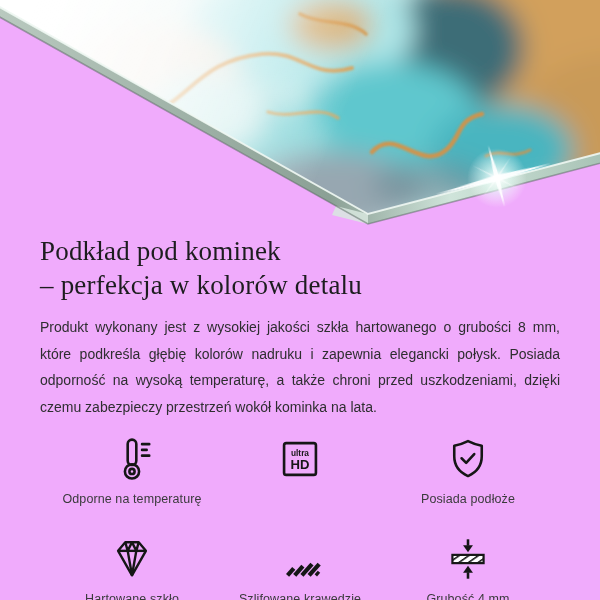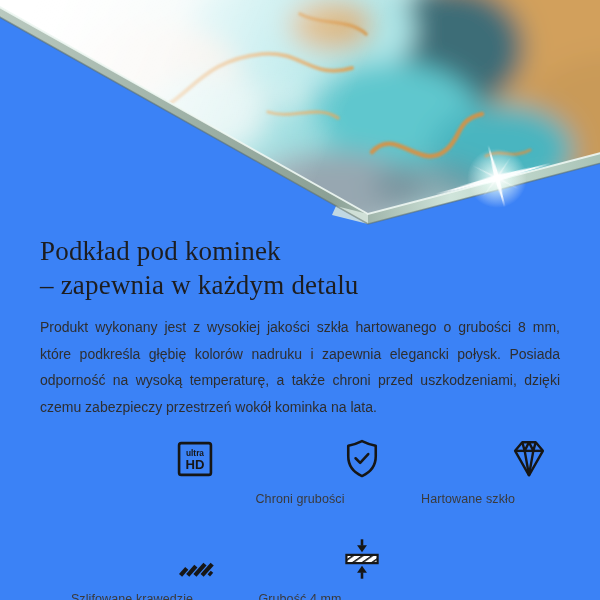--- a/index.html
+++ b/index.html
@@ -1,18 +1,18 @@
 <!DOCTYPE html>
 <html><head>
 <meta charset="utf-8">
 <style>
   * { margin:0; padding:0; box-sizing:border-box; }
   html,body { width:600px; height:600px; background:#ffffff; overflow:hidden;
               font-family:"Liberation Sans", sans-serif; }
-  .stage { position:relative; width:600px; height:600px; background:#3b82f6; }
+  .stage { position:relative; width:600px; height:600px; background:#f0abfc; }
 
   
   .hero { position:relative; width:600px; height:228px; overflow:hidden; }
   .hero svg { display:block; }
 
   
   .content { padding:0 40px; }
   h1.title {
     margin:6px 0 12px;
     font-family:"Liberation Serif", serif;
@@ -31,21 +31,21 @@
 
   
   .features {
     display:grid;
     grid-template-columns:1fr 1fr 1fr;
     padding:0 8px;
     margin-top:16px;
     row-gap:30px;
   }
   .feature { text-align:center; }
-  .ficon { height:46px; display:flex; align-items:center; justify-content:flex-end; color:#161616; }
+  .ficon { height:46px; display:flex; align-items:center; justify-content:center; color:#161616; }
   .flabel { margin-top:10px; font-size:12.5px; color:#3a3a3c; letter-spacing:.1px; }
 </style>
 </head>
 <body>
 
 <div class="stage">
 
   <div class="hero">
     <svg width="600" height="228" viewBox="0 0 600 228">
       <defs>
@@ -129,45 +129,56 @@
           <polygon points="0,-34 2.6,0 0,30 -2.6,0" opacity="0.9"></polygon>
           <polygon points="-20,-18 0,-1.4 18,16 0,1.4" opacity="0.5"></polygon>
           <polygon points="18,-16 0,-1.4 -18,14 0,1.4" opacity="0.5"></polygon>
           <circle cx="0" cy="0" r="3.2"></circle>
         </g>
       </g>
     </svg>
   </div>
 
   <div class="content">
-    <h1 class="title"><span>Podkład pod kominek</span><br><span>– zapewnia w każdym detalu</span></h1>
+    <h1 class="title"><span>Podkład pod kominek</span><br><span>– perfekcja w kolorów detalu</span></h1>
 
     <p class="desc">Produkt wykonany jest z wysokiej jakości szkła hartowanego o grubości 8 mm, które podkreśla głębię kolorów nadruku i zapewnia elegancki połysk. Posiada odporność na wysoką temperaturę, a także chroni przed uszkodzeniami, dzięki czemu zabezpieczy przestrzeń wokół kominka na lata.</p>
 
     <div class="features">
 
+      <div class="feature">
+        <div class="ficon">
+          <svg width="46" height="46" viewBox="0 0 48 48" fill="none" stroke="currentColor" stroke-width="2.7" stroke-linecap="round">
+            <rect x="19.5" y="3.8" width="9" height="26.5" rx="4.5"></rect>
+            <circle cx="24" cy="37" r="7.4"></circle>
+            <circle cx="24" cy="37" r="2.7"></circle>
+            <path d="M34.5 8.5 H42 M34.5 14.5 H39.3 M34.5 20.5 H42"></path>
+          </svg>
+        </div>
+        <div class="flabel">Odporne na temperaturę</div>
+      </div>
 
       <div class="feature">
         <div class="ficon">
           <svg width="42" height="42" viewBox="0 0 48 48">
             <rect x="5.8" y="5.8" width="36.4" height="36.4" rx="2.5" fill="none" stroke="currentColor" stroke-width="3"></rect>
             <text x="24" y="20.5" text-anchor="middle" font-family="Liberation Sans, sans-serif" font-size="9.5" font-weight="700" fill="currentColor">ultra</text>
             <text x="24" y="35.5" text-anchor="middle" font-family="Liberation Sans, sans-serif" font-size="15" font-weight="700" fill="currentColor">HD</text>
           </svg>
         </div>
       </div>
 
       <div class="feature">
         <div class="ficon">
           <svg width="44" height="44" viewBox="0 0 48 48" fill="none" stroke="currentColor" stroke-width="2.8" stroke-linecap="round" stroke-linejoin="round">
             <path d="M24 4.5 C29 7 34 8.6 39 9.6 V21 C39 31.6 33 38.6 24 42.6 C15 38.6 9 31.6 9 21 V9.6 C14 8.6 19 7 24 4.5 Z"></path>
             <path d="M17 23.2 L22 28.2 L30.8 18.6"></path>
           </svg>
         </div>
-        <div class="flabel">Chroni grubości</div>
+        <div class="flabel">Posiada podłoże</div>
       </div>
 
       <div class="feature">
         <div class="ficon">
           <svg width="46" height="46" viewBox="0 0 48 48" fill="none" stroke="currentColor" stroke-width="2.5" stroke-linejoin="round">
             <path d="M9.5 15.5 L17 6.5 H31 L38.5 15.5 L24 41 Z"></path>
             <path d="M9.5 15.5 H38.5"></path>
             <path d="M17 6.5 L19.5 15.5 L24 6.5 L28.5 15.5 L31 6.5"></path>
             <path d="M19.5 15.5 L24 41 M28.5 15.5 L24 41"></path>
           </svg>

